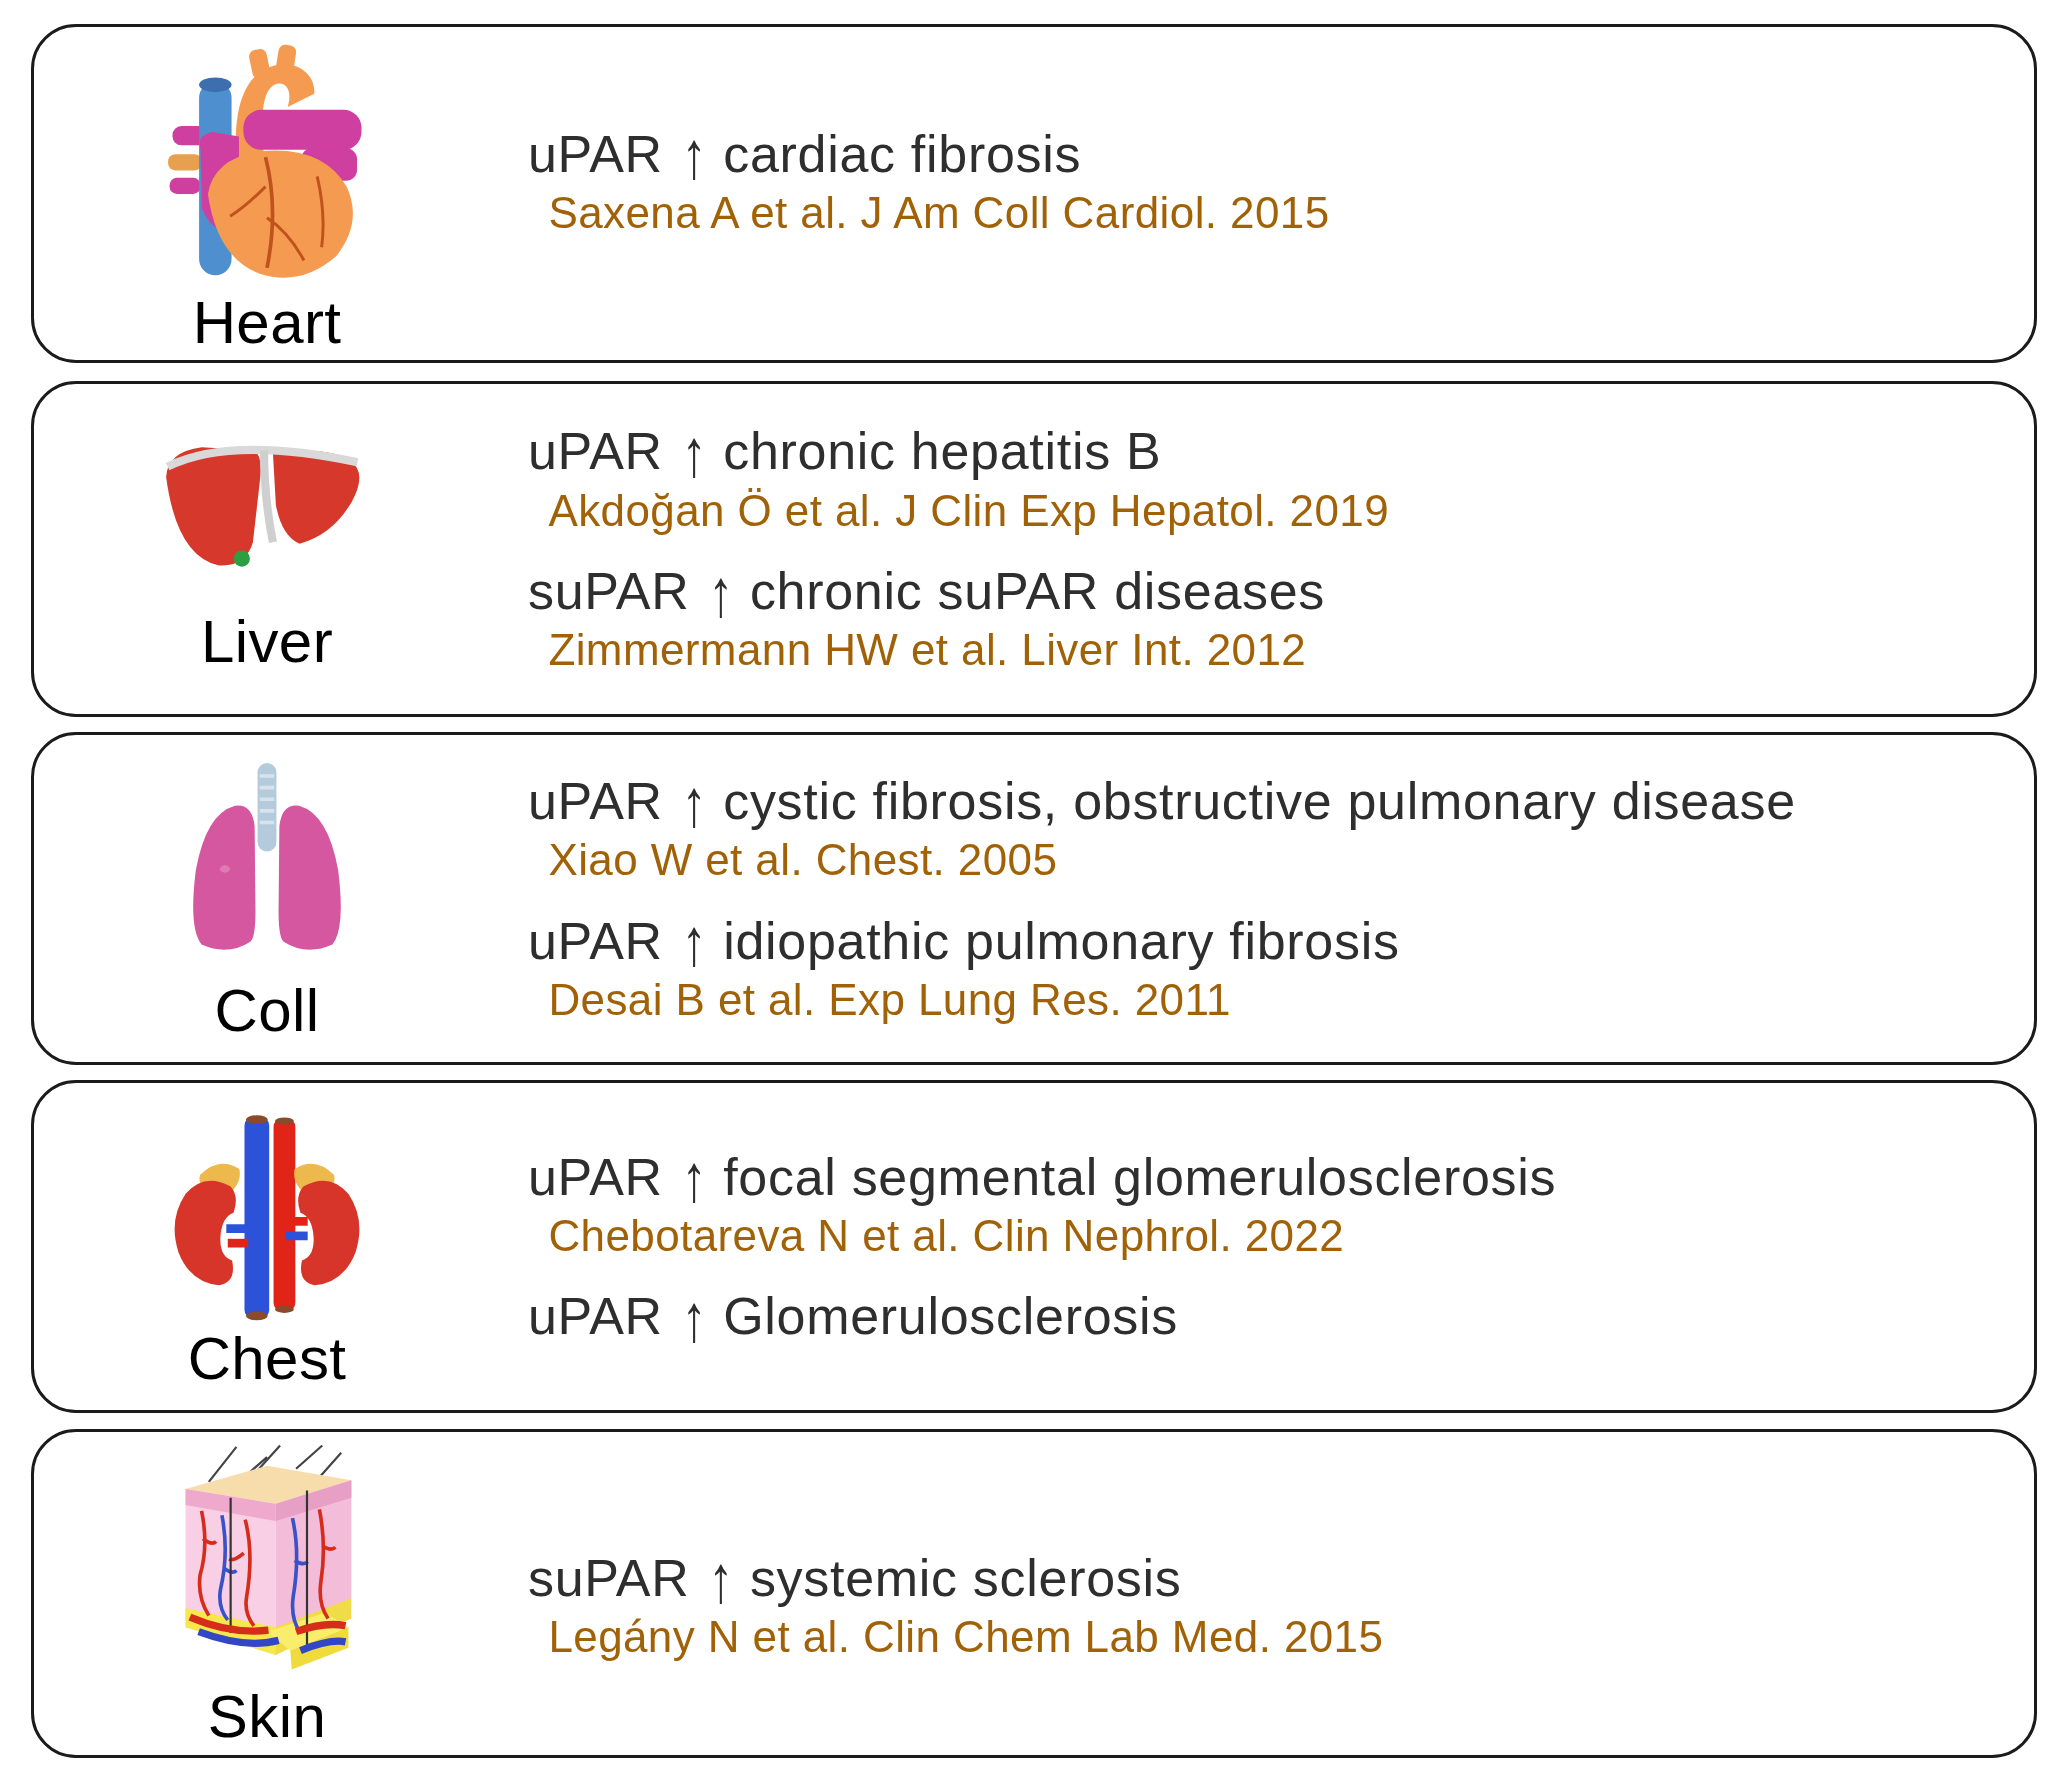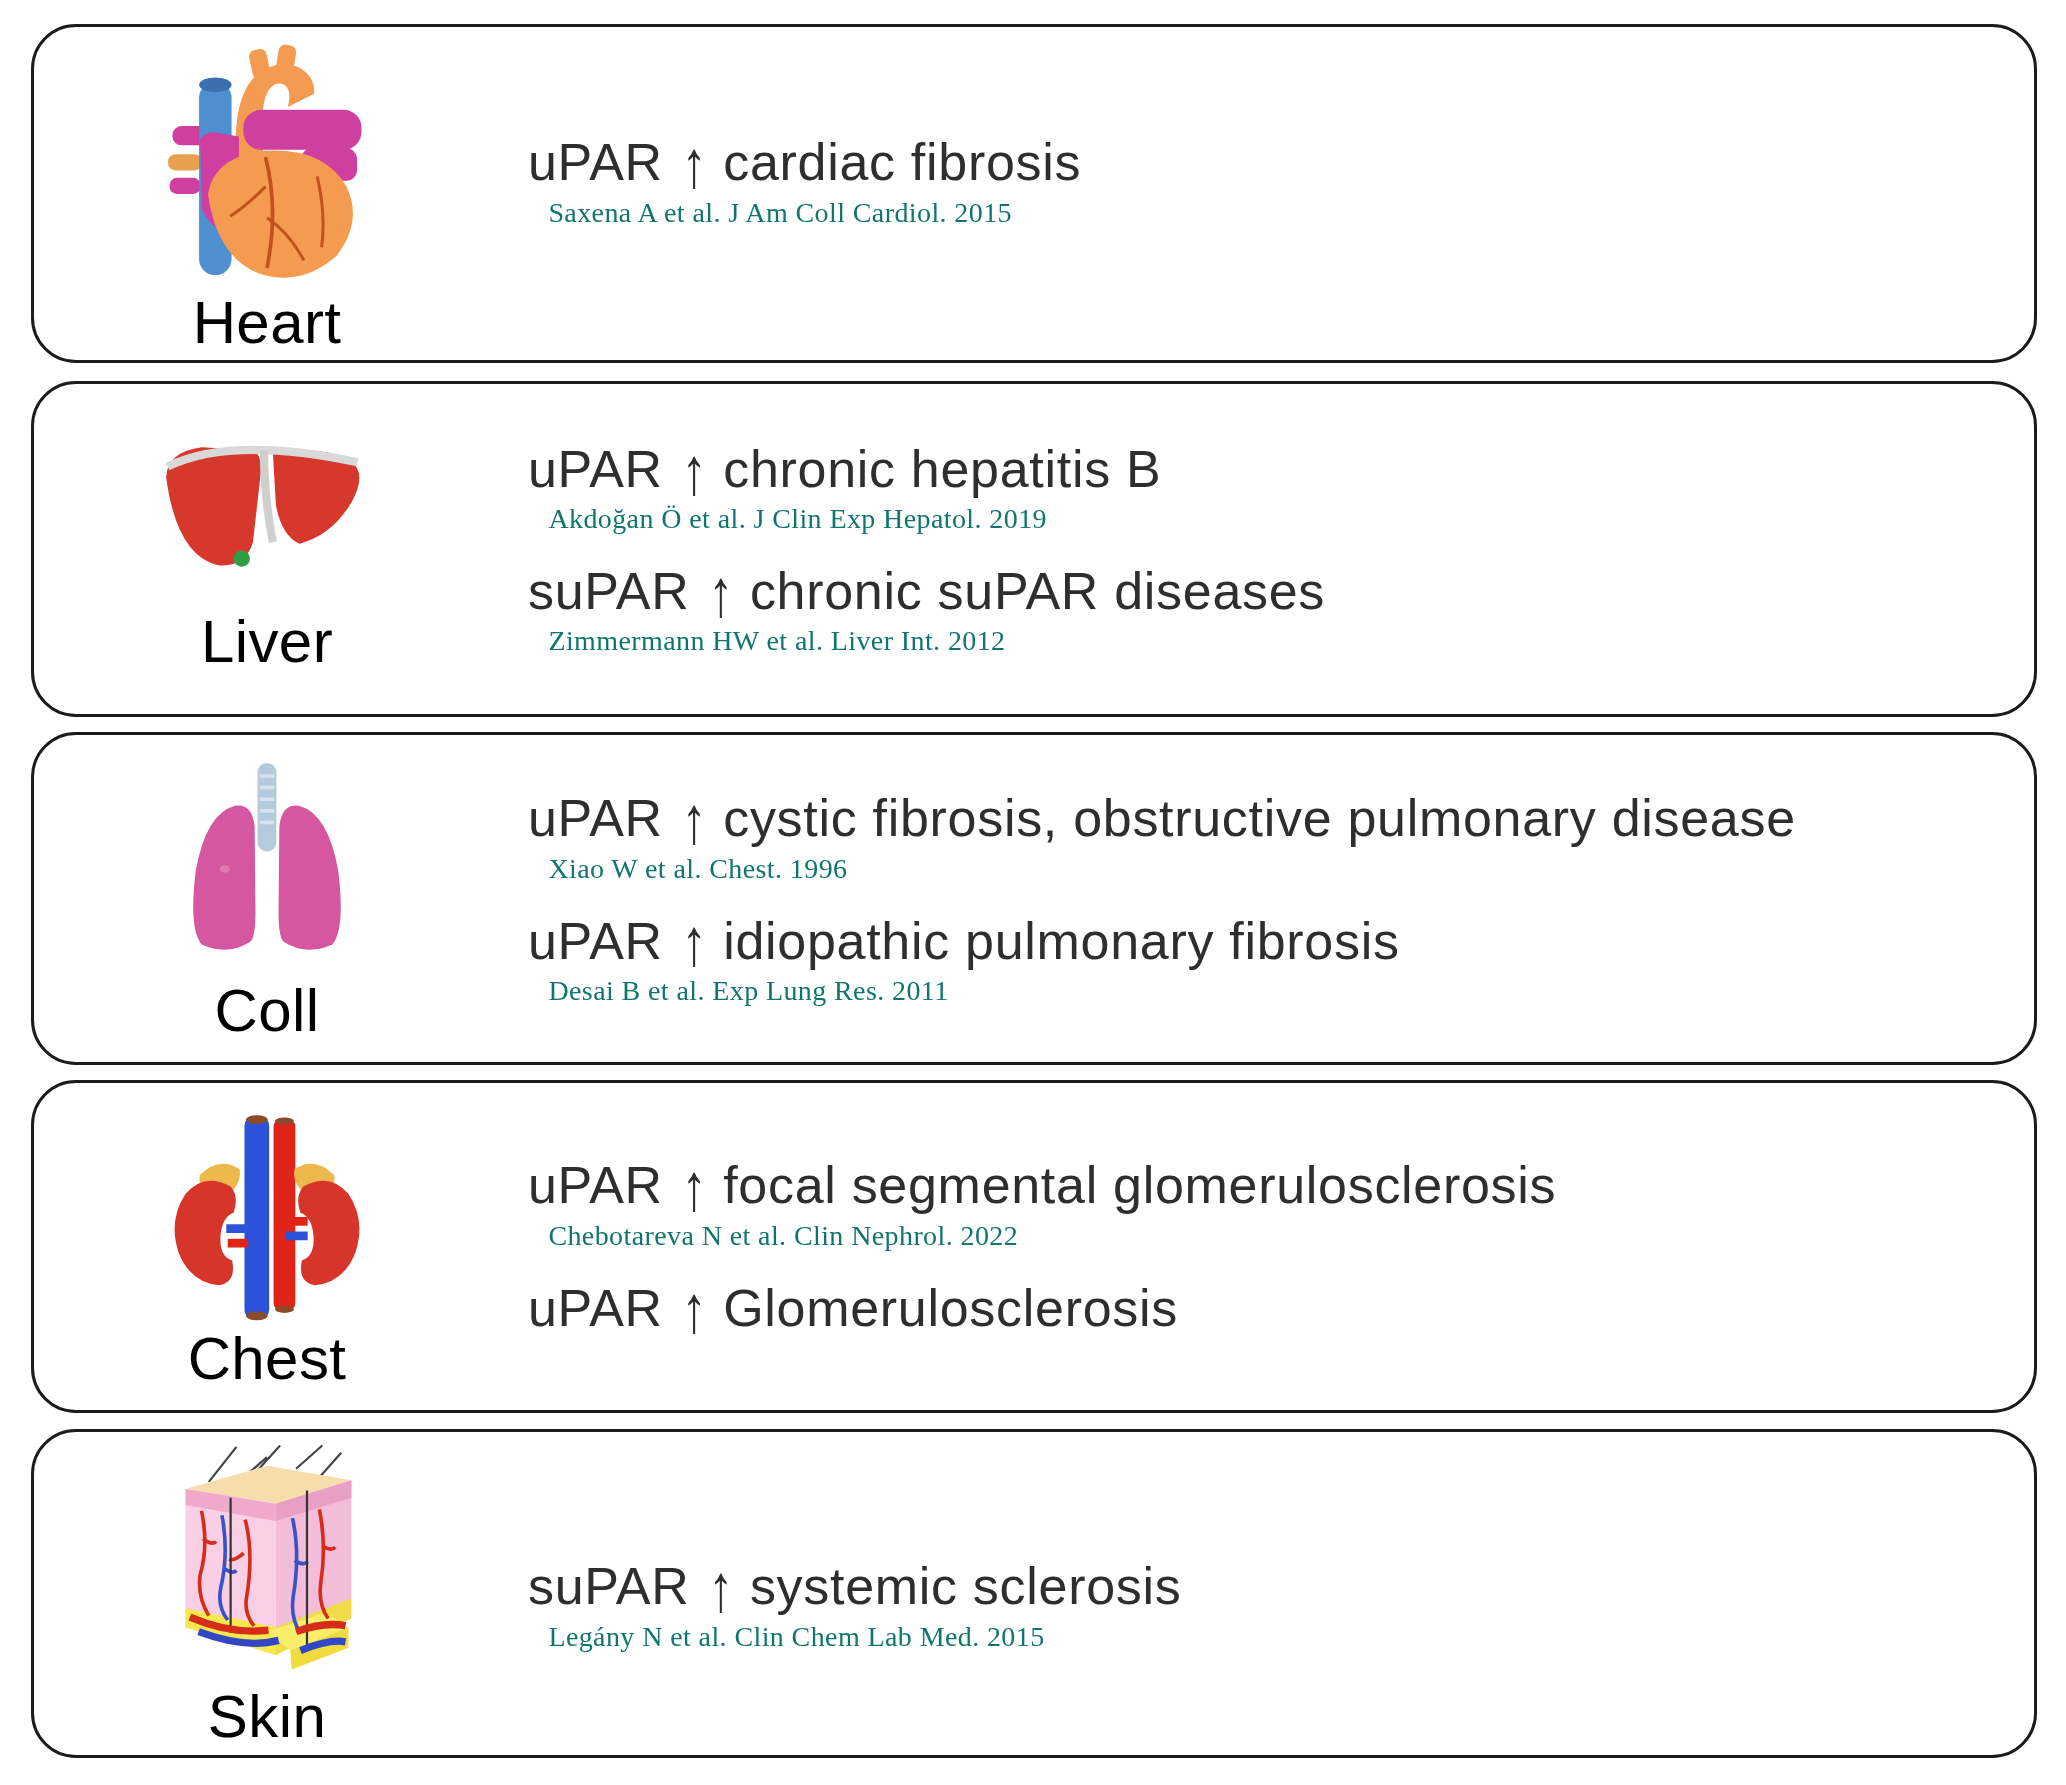--- a/index.html
+++ b/index.html
@@ -34,22 +34,22 @@
   .entry{display:flex;flex-direction:column;gap:7.3px;}
   .finding{
     font-size:52px;color:#2e2e2e;line-height:1.08;letter-spacing:0.7px;white-space:nowrap;
   }
   .arrow{
     display:inline-block;margin:0 16px 0 19px;
     transform:scaleY(1.35);transform-origin:50% 60%;
     position:relative;top:2.9px;font-size:0.95em;
   }
   .citation{
-    font-size:28px;color:#0f766e;line-height:1.1;letter-spacing:0.4px;
-    padding-left:20.4px;white-space:nowrap;font-family:Liberation Serif, serif;
+    font-size:44px;color:#a16207;line-height:1.1;letter-spacing:0.4px;
+    padding-left:20.4px;white-space:nowrap;
   }
   svg.icon{display:block;}
 </style>
 </head>
 <body>
 
 <section class="card card1">
   <div class="organ-col">
     <svg class="icon" width="226" height="251" viewBox="0 0 300 340" aria-hidden="true">
       <rect x="22" y="118" width="50" height="26" rx="12" fill="#CF3F9F"></rect>
@@ -107,21 +107,21 @@
       <path d="M140 22 h20 M140 38 h20 M140 54 h20 M140 70 h20 M140 86 h20" stroke="#D7E3EC" stroke-width="5"></path>
       <path d="M133 92 Q130 60 106 63 Q66 74 52 152 Q42 232 60 254 Q96 270 127 250 Q135 244 134 198 Z" fill="#D4579F"></path>
       <path d="M167 92 Q170 60 194 63 Q234 74 248 152 Q258 232 240 254 Q204 270 173 250 Q165 244 166 198 Z" fill="#D4579F"></path>
       <ellipse cx="92" cy="150" rx="7" ry="5" fill="#E38BbB" opacity="0.7"></ellipse>
     </svg>
     <div class="organ-label">Coll</div>
   </div>
   <div class="findings-col">
     <div class="entry">
       <div class="finding"><span>uPAR</span><span class="arrow">↑</span><span>cystic fibrosis, obstructive pulmonary disease</span></div>
-      <div class="citation">Xiao W et al. Chest. 1996</div>
+      <div class="citation">Xiao W et al. Chest. 2005</div>
     </div>
     <div class="entry">
       <div class="finding"><span>uPAR</span><span class="arrow">↑</span><span>idiopathic pulmonary fibrosis</span></div>
       <div class="citation">Desai B et al. Exp Lung Res. 2011</div>
     </div>
   </div>
 </section>
 
 <section class="card card4">
   <div class="organ-col">

